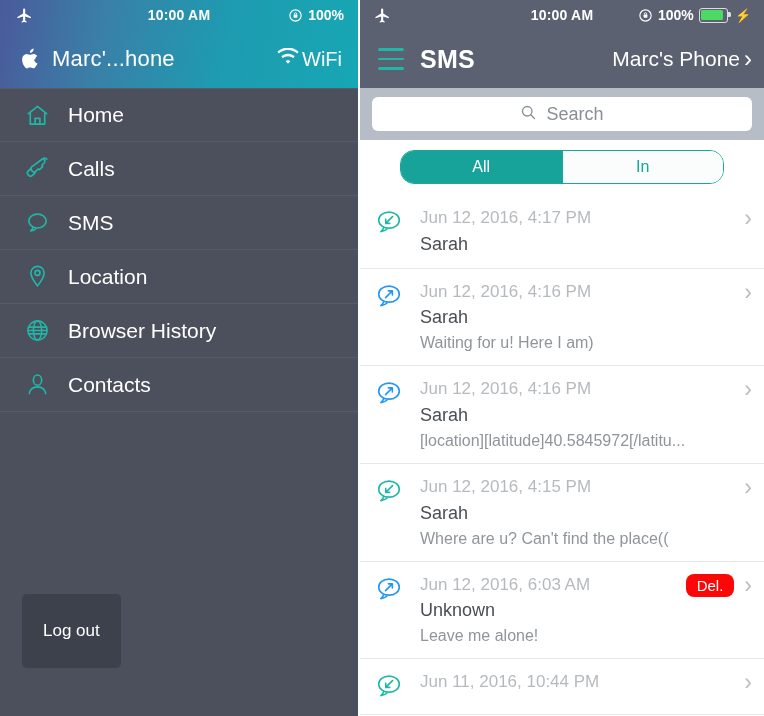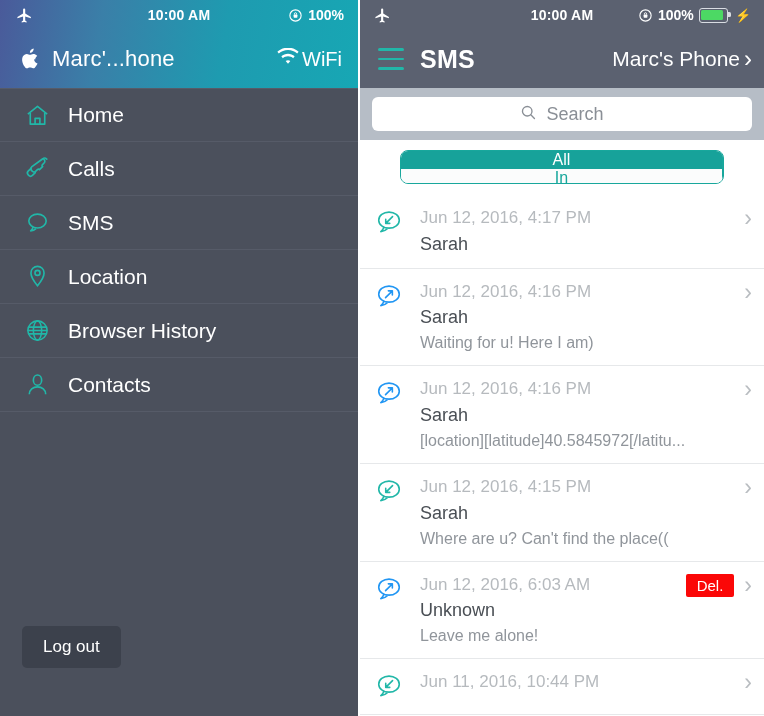--- a/index.html
+++ b/index.html
@@ -59,21 +59,21 @@
   }
   .menu-item:first-child { border-top: 1px solid #565b68; }
   .menu-icon { width:30px; height:30px; flex:none; margin-right:16px; display:flex; align-items:center; justify-content:center; }
   .menu-label { color:#ffffff; font-size:21px; font-weight:400; }
 
   .logout-wrap { position:absolute; left:22px; bottom:48px; }
   .logout-btn {
     background:#3c414c; color:#ffffff;
     border:none; border-radius:5px;
     font-size:17px; font-family:inherit;
-    padding: 11px 21px; cursor:pointer;
+    padding: 27px 21px; cursor:pointer;
   }
 
   
   .right-panel {
     position:relative; width:404px; height:716px;
     background:#ffffff; overflow:hidden; flex:none;
     border-left: 2px solid #ffffff;
   }
   .right-header { background:#5b6170; height: 88px; }
   .rh-status { height:30px; display:flex; align-items:center; padding:0 12px 0 14px; color:#ffffff; position:relative; font-size:14px; font-weight:bold; }
@@ -101,21 +101,21 @@
   .search-bar-wrap { background:#b6bdc6; padding: 9px 12px; }
   .search-box {
     background:#ffffff; border-radius:6px; height:34px;
     display:flex; align-items:center; justify-content:center; gap:9px;
     cursor:text;
   }
   .search-placeholder { color:#8a8f96; font-size:18px; }
 
   .segmented-wrap { background:#ffffff; padding: 10px 40px 11px 40px; }
   .segmented {
-    display:flex; border:1px solid #18a79c; border-radius:8px; overflow:hidden; height:32px;flex-direction:column;
+    display:flex; border:1px solid #18a79c; border-radius:14px; overflow:hidden; height:32px;
   }
   .seg {
     flex:1; display:flex; align-items:center; justify-content:center;
     font-size:16px; color:#18a79c; background:#fbfcfc; cursor:pointer;
     border-right:1px solid #18a79c; box-sizing:border-box;
   }
   .seg:last-child { border-right:none; }
   .seg.active { background:#17a29a; color:#ffffff; }
 
   .msg-list { background:#ffffff; }
@@ -123,21 +123,21 @@
     position:relative; padding: 11px 14px 10px 14px;
     border-bottom:1px solid #e6e8ea; display:flex; cursor:pointer;
     box-sizing:border-box;
   }
   .bubble-cell { width:46px; flex:none; padding-top:2px; }
   .msg-body { flex:1; min-width:0; }
   .msg-time { color:#b6babe; font-size:17px; line-height:1.45; }
   .msg-name { color:#4a4f55; font-size:18px; line-height:1.5; }
   .msg-text { color:#90959b; font-size:16px; line-height:1.5; white-space:nowrap; overflow:hidden; text-overflow:ellipsis; }
   .row-right { position:absolute; right:12px; top:12px; display:flex; align-items:center; gap:10px; }
-  .del-badge { background:#fb0707; color:#ffffff; font-size:15px; padding: 3px 11px; border-radius:2px; }
+  .del-badge { background:#fb0707; color:#ffffff; font-size:15px; padding: 3px 11px; border-radius:8px; }
   .chev { color:#b9bdc1; font-size:23px; font-weight:300; line-height:1; }
 </style>
 </head>
 <body>
 
 <div class="app">
 
   <div class="left-panel">
 
     <div class="left-header">
@@ -294,21 +294,20 @@
           </svg>
         </span>
         <span class="search-placeholder">Search</span>
       </div>
     </div>
 
     <div class="segmented-wrap">
       <div class="segmented">
         <div class="seg active">All</div>
         <div class="seg">In</div>
-        <div class="seg">Out</div>
       </div>
     </div>
 
     <div class="msg-list">
 
       <div class="msg-row">
         <div class="bubble-cell">
           <svg width="30" height="28" viewBox="0 0 32 30" fill="none" stroke="#21b7a8" stroke-width="1.7">
             <ellipse cx="16" cy="13" rx="11" ry="8.6"></ellipse>
             <path d="M10.5 20.2c-.4 2.2-1.6 4-3.3 5.1 3-.2 5.4-1.3 7.1-3" stroke-linejoin="round"></path>

